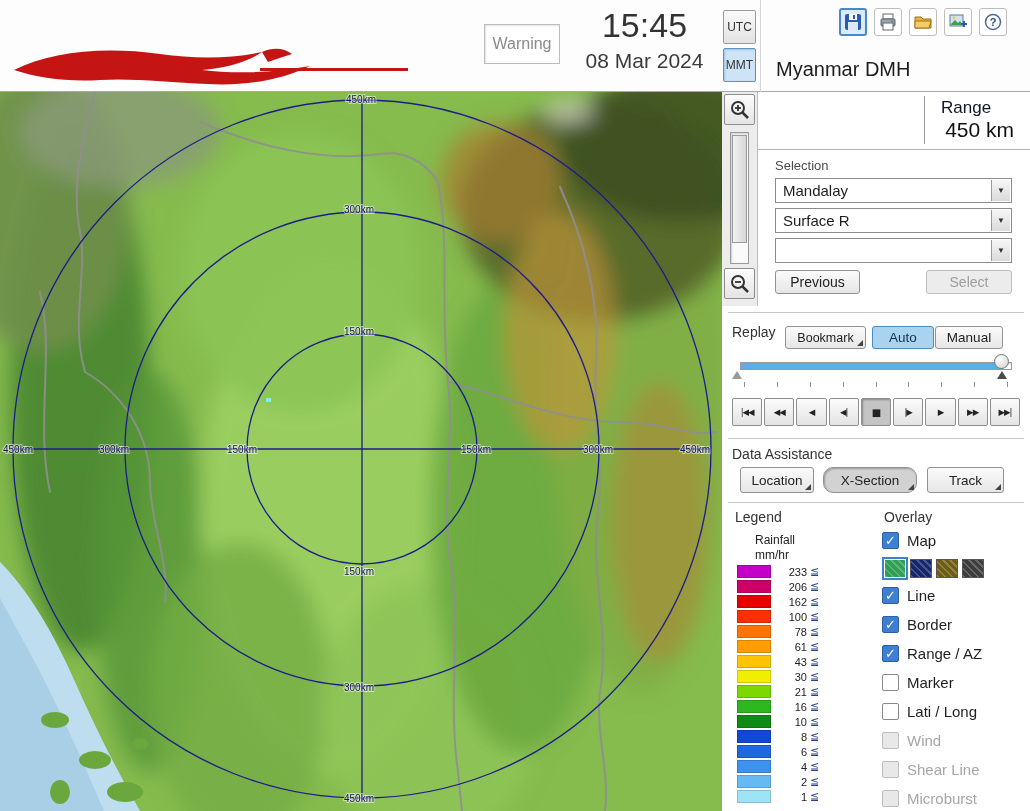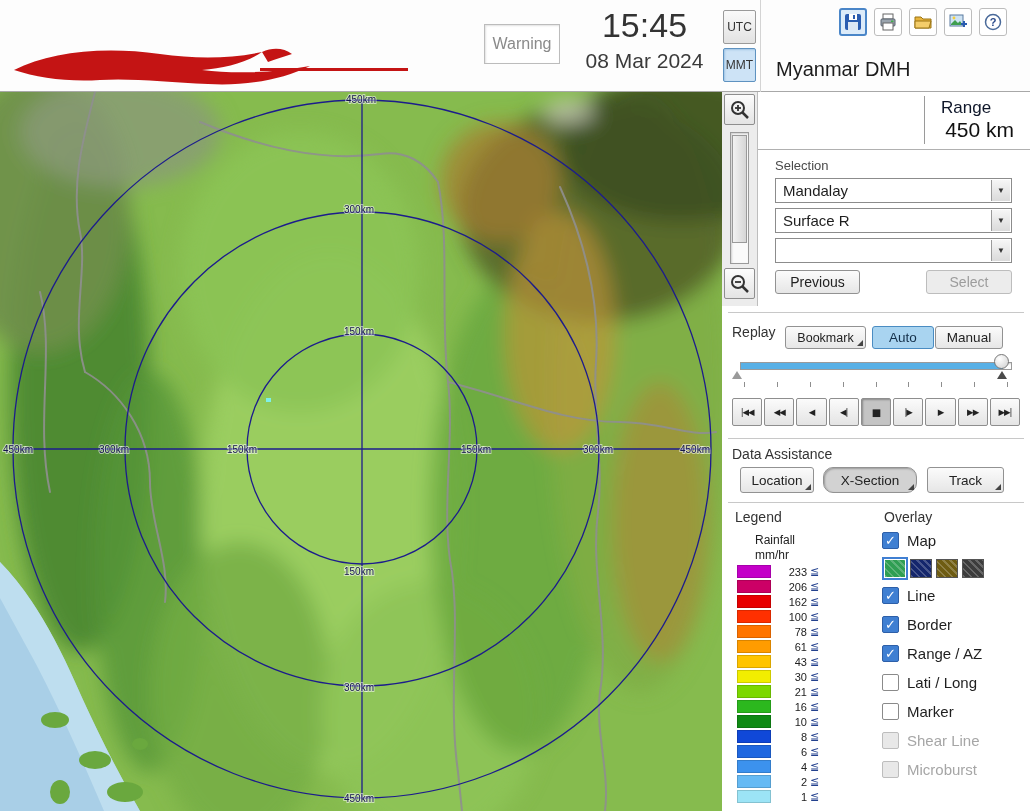--- a/index.html
+++ b/index.html
@@ -485,25 +485,29 @@
         <div class="ov-row">
           <span class="cb checked">✓</span>
           <span class="ov-label">Border</span>
         </div>
         <div class="ov-row">
           <span class="cb checked">✓</span>
           <span class="ov-label">Range / AZ</span>
         </div>
         <div class="ov-row">
           <span class="cb"></span>
-          <span class="ov-label">Lati / Long</span>
+          <span class="ov-label">Marker</span>
         </div>
         <div class="ov-row">
           <span class="cb"></span>
-          <span class="ov-label">Marker</span>
+          <span class="ov-label">Lati / Long</span>
+        </div>
+        <div class="ov-row disabled">
+          <span class="cb off"></span>
+          <span class="ov-label">Wind</span>
         </div>
         <div class="ov-row disabled">
           <span class="cb off"></span>
           <span class="ov-label">Shear Line</span>
         </div>
         <div class="ov-row disabled">
           <span class="cb off"></span>
           <span class="ov-label">Microburst</span>
         </div>
       </div>

